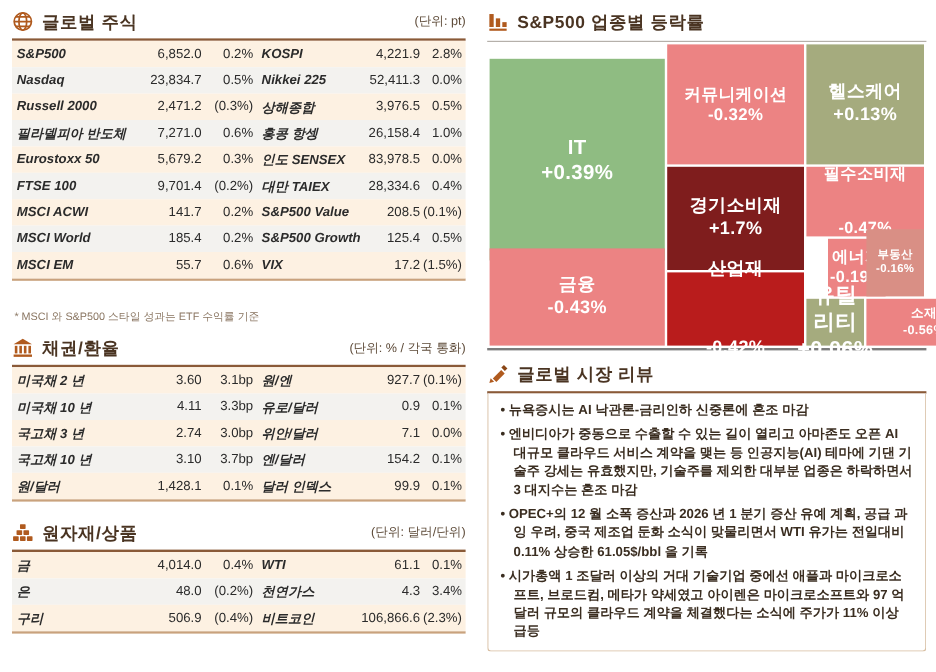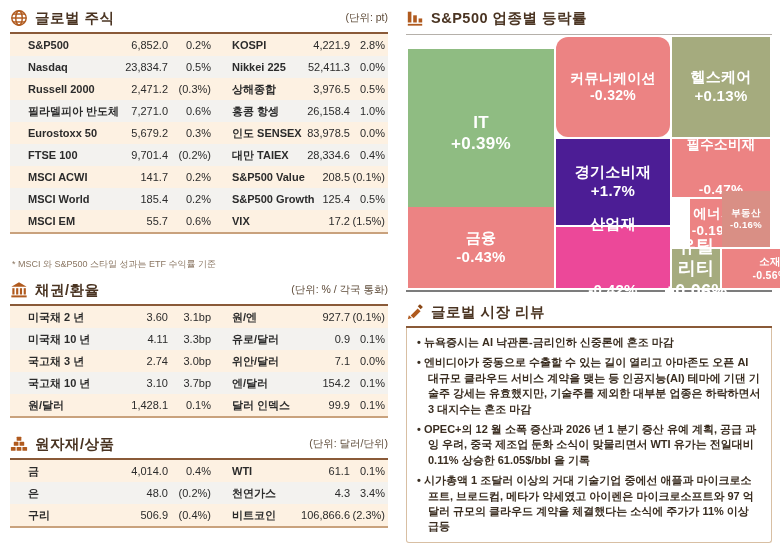--- a/index.html
+++ b/index.html
@@ -19,21 +19,21 @@
   .icon{width:18px;height:18px;flex:0 0 18px;}
 
   
   .dtable{position:absolute;left:0;right:0;border-bottom:2px solid #c9a27d;}
   .trow{
     display:grid;grid-template-columns:96px 62px 46px 84px 52px 38px;
     height:22px;align-items:center;font-size:11px;
   }
   .trow:nth-child(odd){background:#fdf1e2;}
   .trow:nth-child(even){background:#f3f2ef;}
-  .c-label{font-weight:bold;padding-left:18px;white-space:nowrap;}
+  .c-label{font-weight:bold;padding-left:4px;white-space:nowrap;font-style:italic;}
   .c-val{text-align:right;white-space:nowrap;}
   .c-pct{text-align:right;padding-right:3px;white-space:nowrap;}
   .footnote{position:absolute;font-size:9px;color:#8a7662;}
 
   
   .treemap{
     position:absolute;left:0;width:366px;height:255px;
     border-top:1px solid #b5b0aa;border-bottom:2px solid #7c7c7c;background:#ffffff;
   }
   .cell{
@@ -273,37 +273,37 @@
           <rect x="2" y="16.5" width="16" height="2"></rect>
         </svg>
     </span>
     <span class="sec-title">S&amp;P500 업종별 등락률</span>
   </div>
   <div class="treemap" style="top:28px;" id="treemap">
       <div class="cell cell-it" style="background: rgb(143, 188, 130);">
         <span>IT</span>
         <span>+0.39%</span>
       </div>
-      <div class="cell cell-comm" style="background: rgb(236, 131, 131); border-radius: 12px;">
+      <div class="cell cell-comm" style="background: rgb(236, 131, 131);">
         <span>커뮤니케이션</span>
         <span>-0.32%</span>
       </div>
       <div class="cell cell-health" style="background: rgb(165, 171, 126);">
         <span>헬스케어</span>
         <span>+0.13%</span>
       </div>
-      <div class="cell cell-consdisc" style="background: #4c1d95;">
+      <div class="cell cell-consdisc" style="background: #7f1d1d;">
         <span>경기소비재</span>
         <span>+1.7%</span>
       </div>
       <div class="cell cell-fin" style="background: rgb(236, 131, 131);">
         <span>금융</span>
         <span>-0.43%</span>
       </div>
-      <div class="cell cell-ind" style="background: #ec4899; gap: 47px;">
+      <div class="cell cell-ind" style="background: #b91c1c; gap: 47px;">
         <span>산업재</span>
         <span>-0.42%</span>
       </div>
       <div class="cell cell-staples" style="background: rgb(236, 131, 131);">
         <span>필수소비재</span>
         <span>-0.47%</span>
       </div>
       <div class="cell cell-energy" style="background: rgb(236, 131, 131);">
         <span>에너지</span>
         <span>-0.19%</span>

